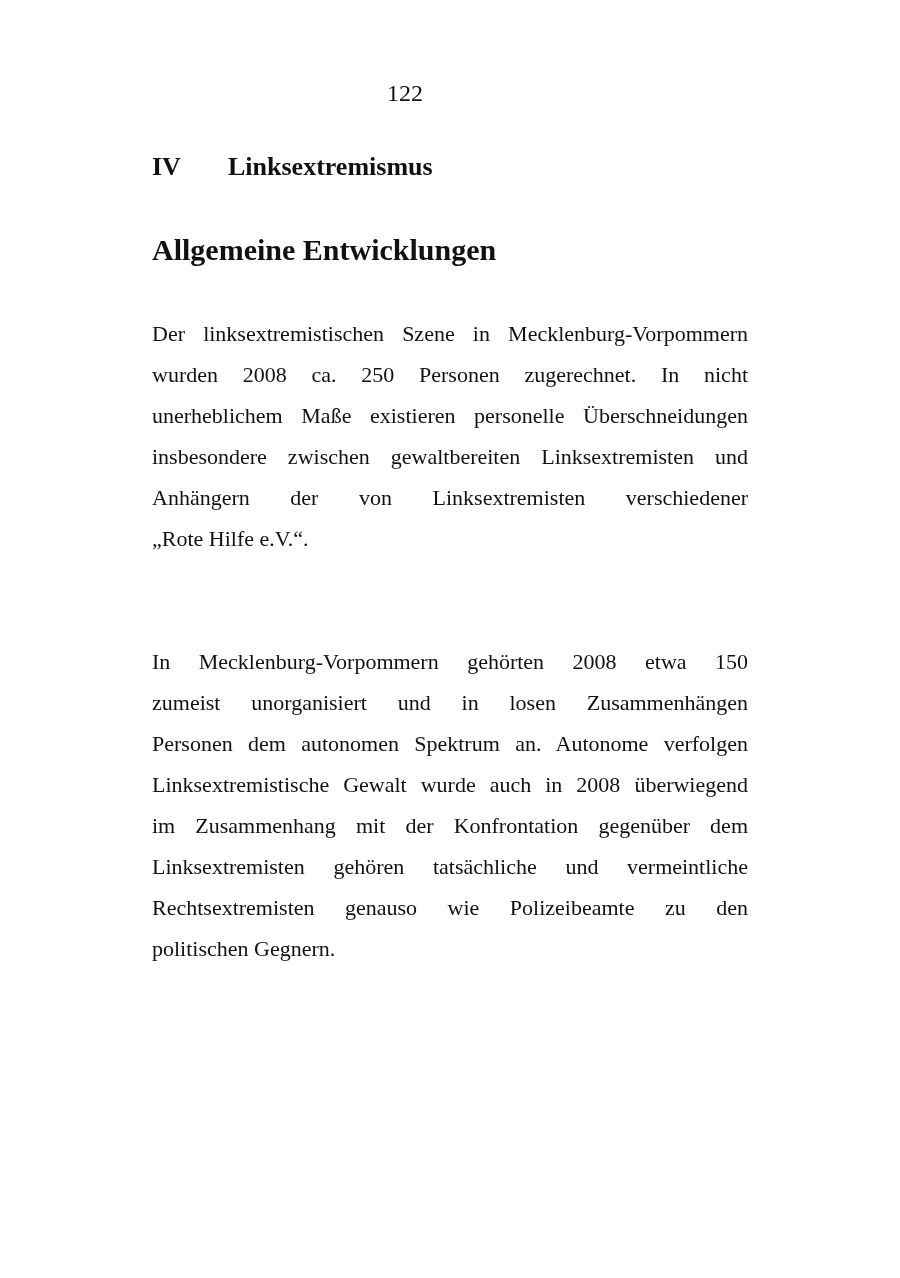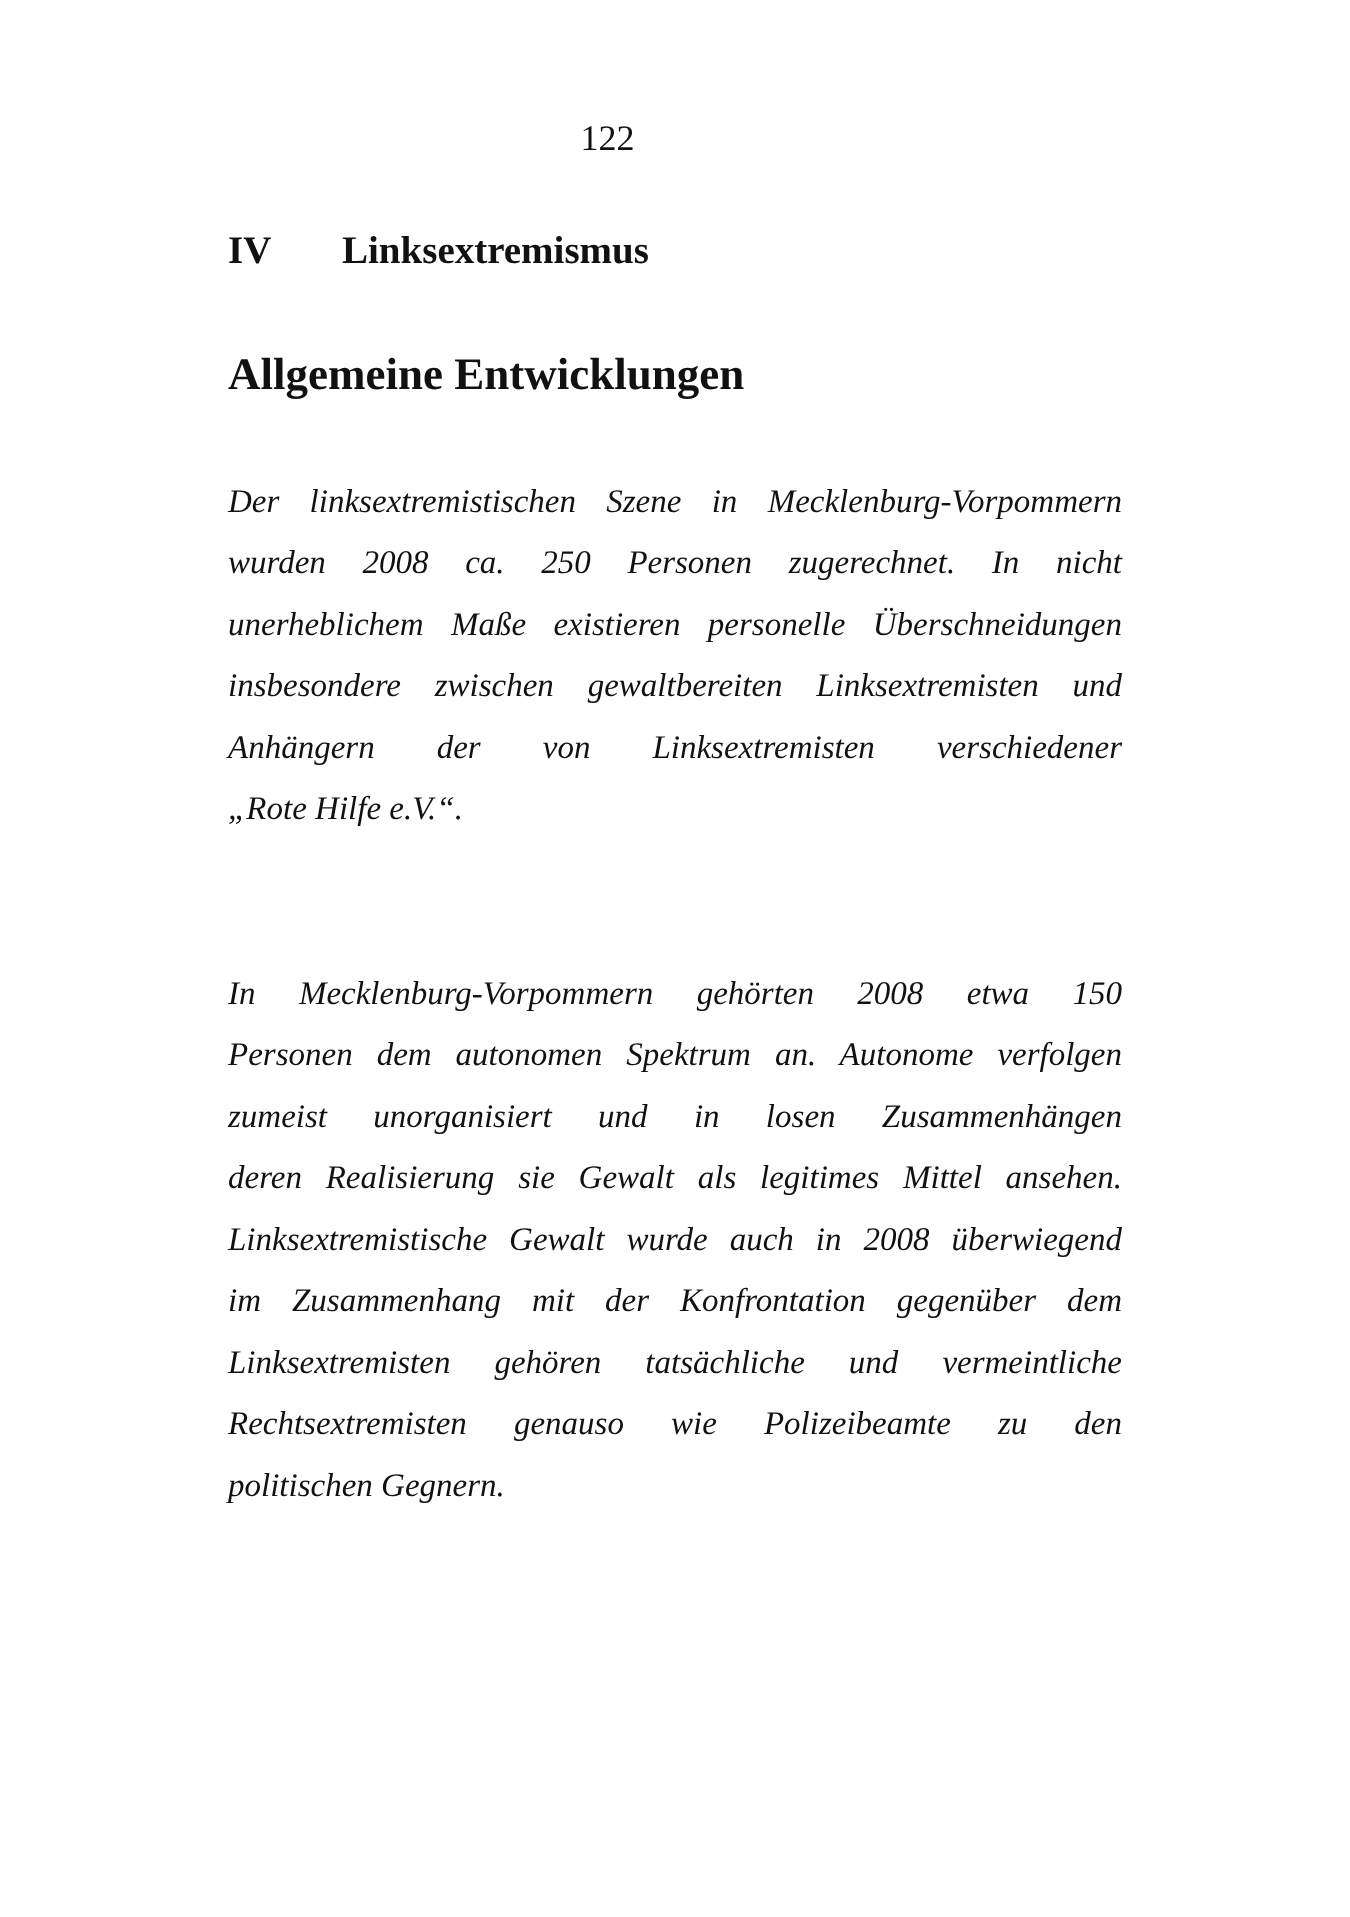--- a/index.html
+++ b/index.html
@@ -7,21 +7,21 @@
          font-family: "Liberation Serif", "DejaVu Serif", serif; color: #111; }
   .page-number { position: absolute; top: 78px; left: 0; width: 810px; text-align: center;
                  font-size: 24px; line-height: 30px; }
   .chapter { position: absolute; top: 153px; left: 152px; font-size: 26px; font-weight: bold;
              line-height: 28px; display: flex; }
   .chapter .num { width: 76px; }
   .section { position: absolute; top: 236px; left: 152px; font-size: 30px; font-weight: bold;
              line-height: 28px; }
   .para { position: absolute; left: 152px; width: 596px; font-size: 22px; line-height: 41px;
           text-align: justify; margin: 0; }
-  .para .ln { display: block; height: 41px; text-align: justify; text-align-last: justify; white-space: nowrap; font-style: italic; }
+  .para .ln { display: block; height: 41px; text-align: justify; text-align-last: justify; white-space: nowrap; }
   .para .ln.last { text-align-last: left; }
   .p1 { top: 313px; }
   .p2 { top: 641px; }
 </style>
 </head>
 <body>
 
 <div class="page-number">122</div>
 
 <div class="chapter">
@@ -35,21 +35,20 @@
   <span class="ln">Der linksextremistischen Szene in Mecklenburg-Vorpommern</span>
   <span class="ln">wurden 2008 ca. 250 Personen zugerechnet. In nicht</span>
   <span class="ln">unerheblichem Maße existieren personelle Überschneidungen</span>
   <span class="ln">insbesondere zwischen gewaltbereiten Linksextremisten und</span>
   <span class="ln">Anhängern der von Linksextremisten verschiedener</span>
   <span class="ln last">„Rote Hilfe e.V.“.</span>
 </p>
 
 <p class="para p2">
   <span class="ln">In Mecklenburg-Vorpommern gehörten 2008 etwa 150</span>
+  <span class="ln">zumeist unorganisiert und in losen Zusammenhängen</span>
   <span class="ln">Personen dem autonomen Spektrum an. Autonome verfolgen</span>
-  <span class="ln">zumeist unorganisiert und in losen Zusammenhängen</span>
-  <span class="ln">deren Realisierung sie Gewalt als legitimes Mittel ansehen.</span>
   <span class="ln">Linksextremistische Gewalt wurde auch in 2008 überwiegend</span>
   <span class="ln">im Zusammenhang mit der Konfrontation gegenüber dem</span>
   <span class="ln">Linksextremisten gehören tatsächliche und vermeintliche</span>
   <span class="ln">Rechtsextremisten genauso wie Polizeibeamte zu den</span>
   <span class="ln last">politischen Gegnern.</span>
 </p>
 
 </body></html>

